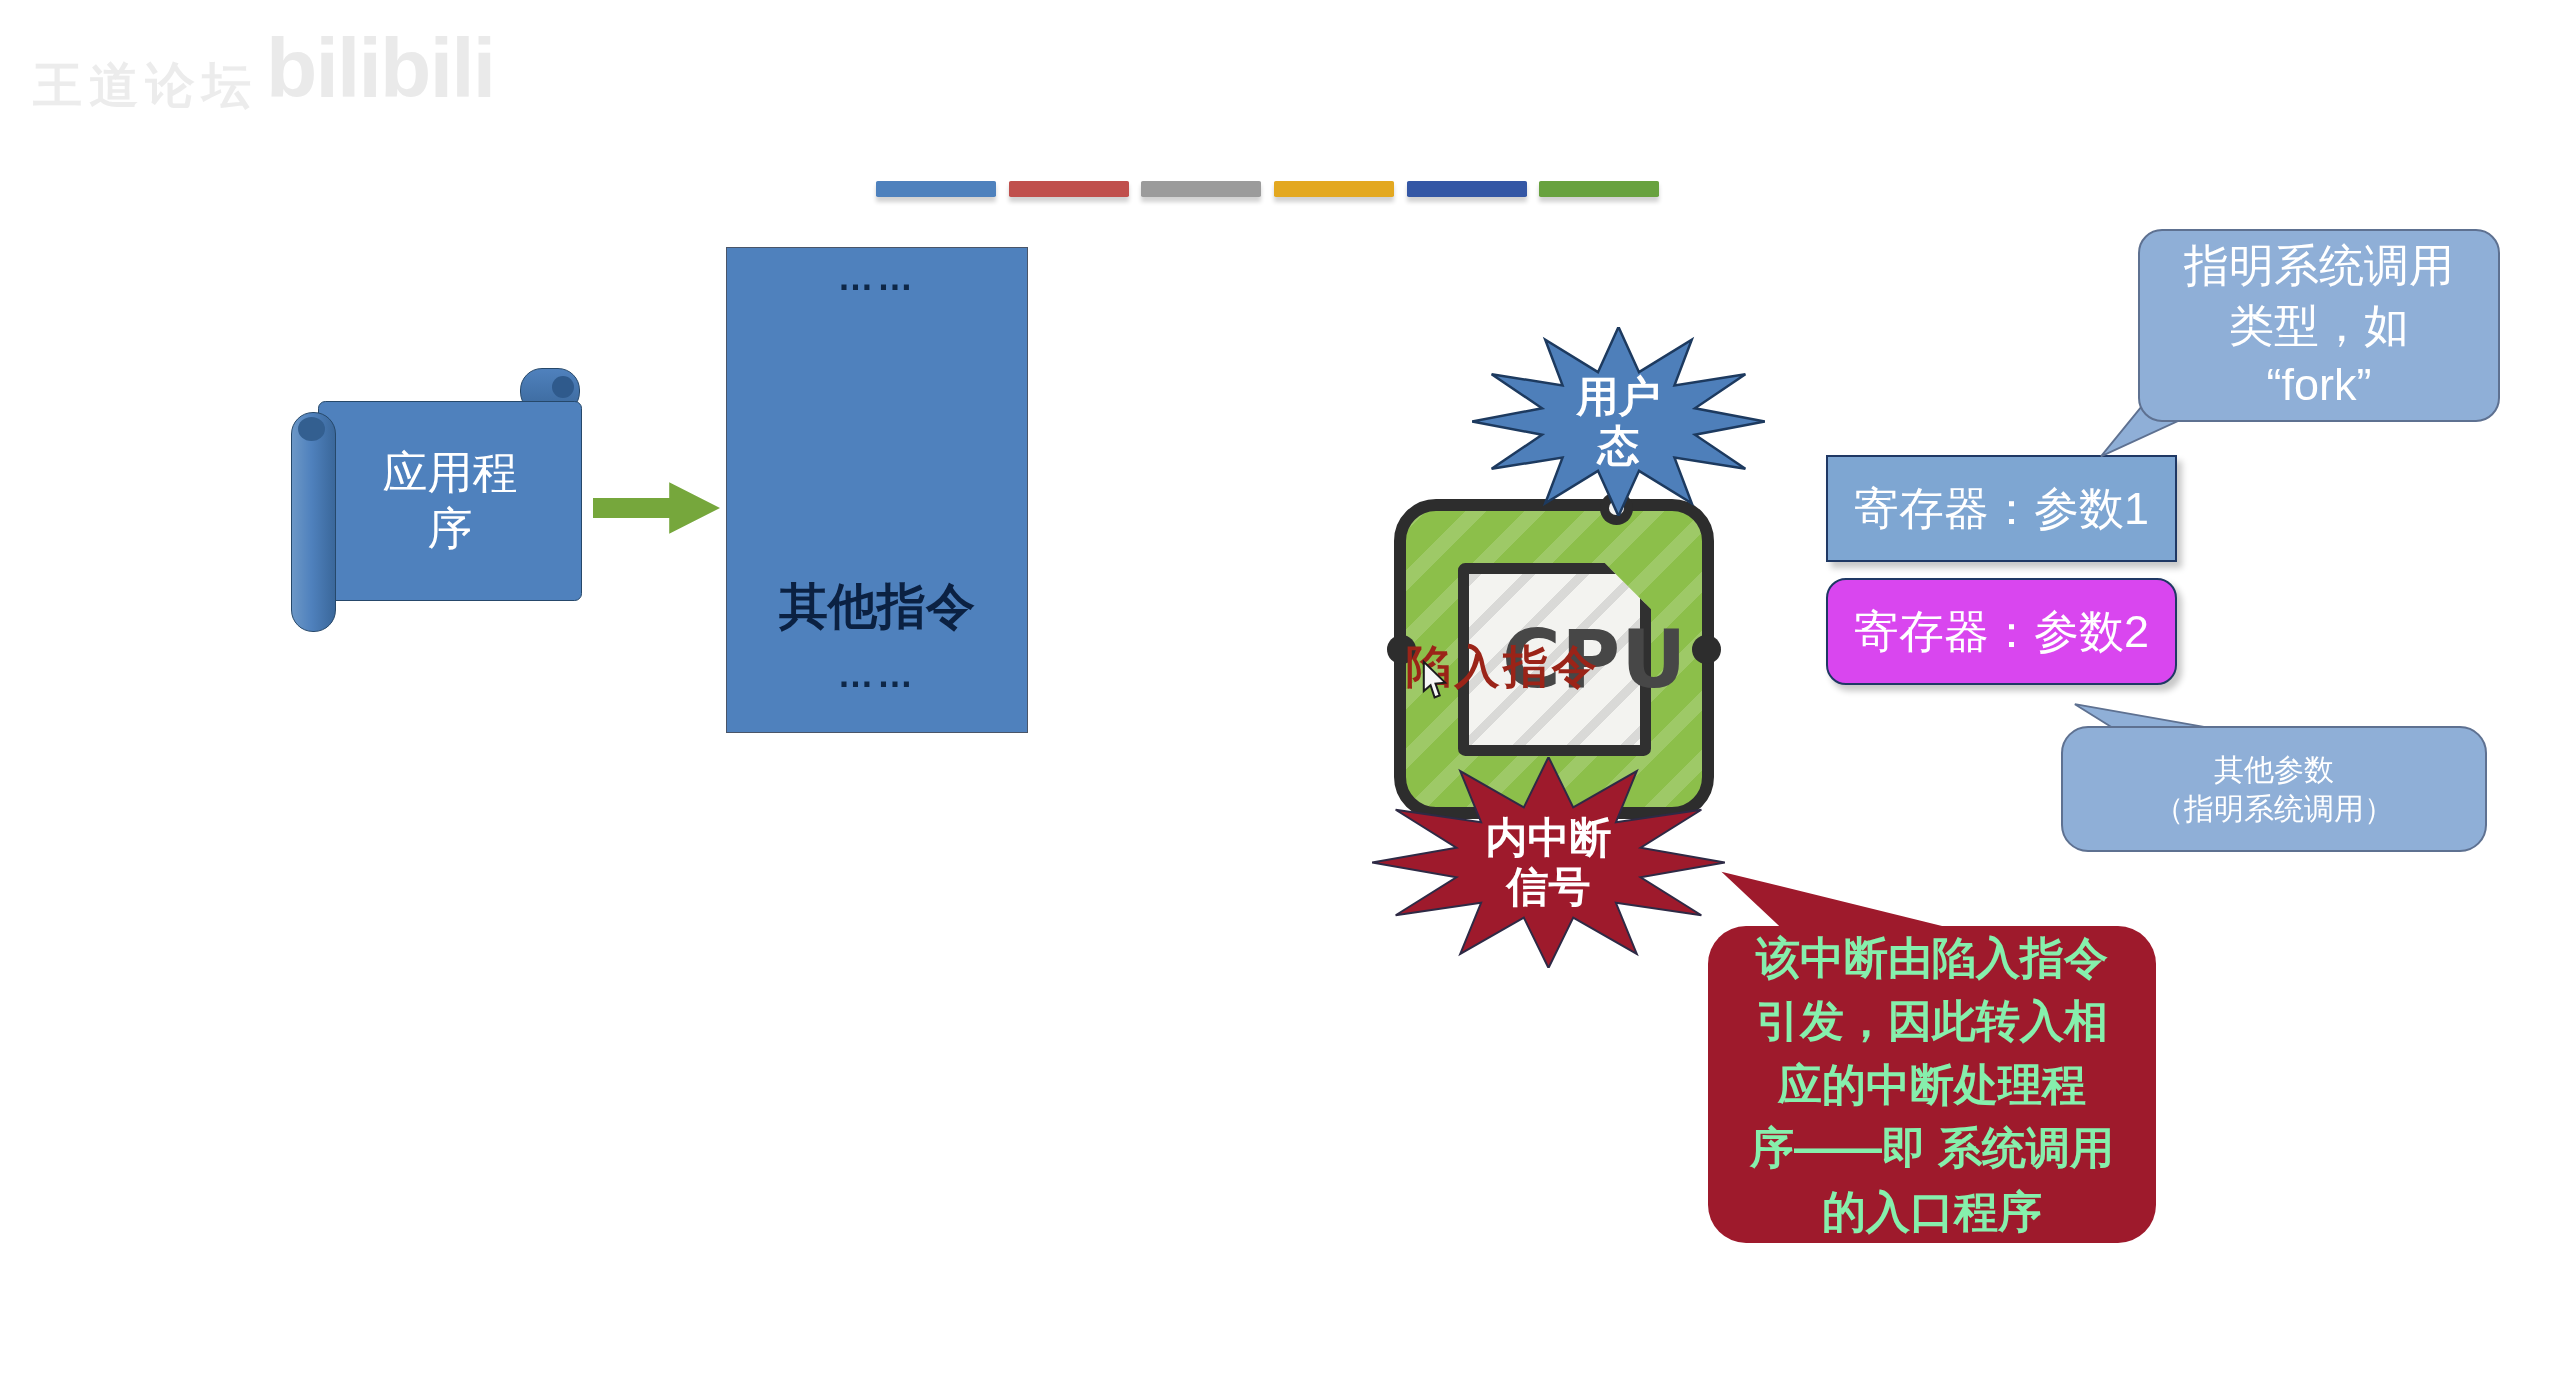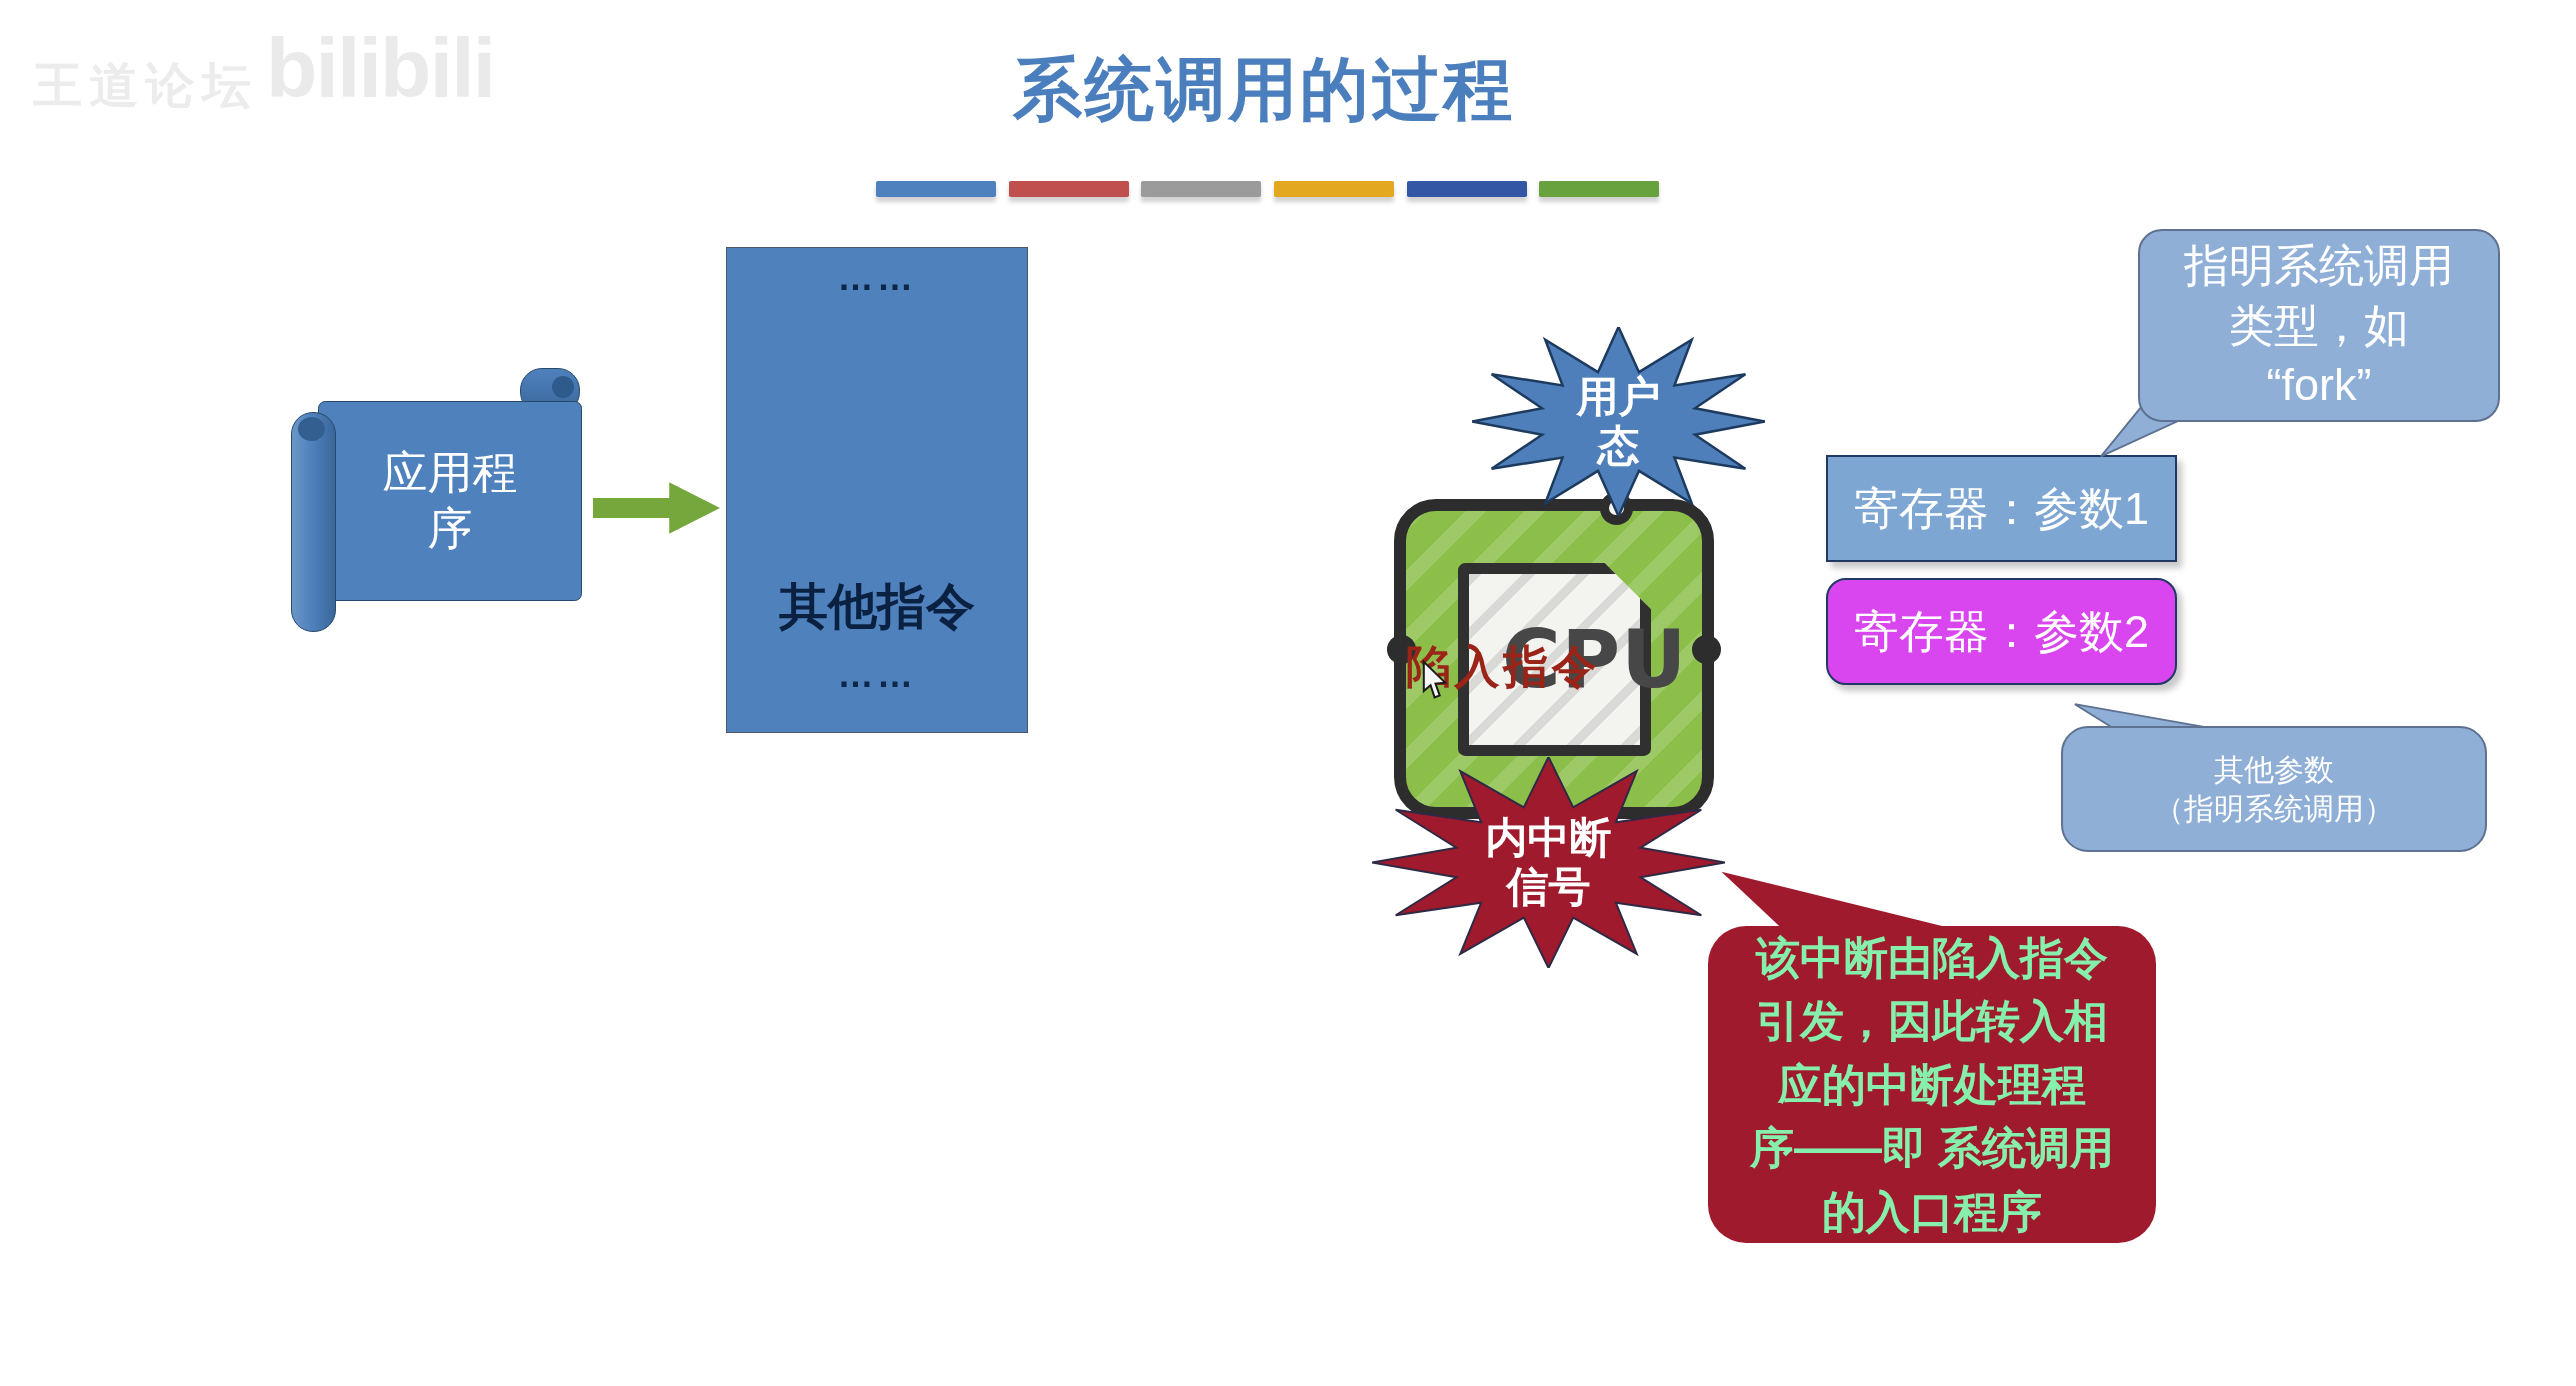--- a/index.html
+++ b/index.html
@@ -90,21 +90,20 @@
     color:#86efac;font-size:44px;line-height:1.44;text-align:center;font-weight:bold;}
 </style>
 </head>
 <body>
 
 <div class="stage">
 
   <div class="abs wm-site">王道论坛</div>
   <div class="abs wm-logo">bilibili</div>
 
-  <div class="abs title" style="color: rgb(74, 126, 188);">系统调用的过程</div>
 
   <div class="abs divider">
     <div class="bar" style="background: rgb(78, 129, 189);"></div>
     <div class="bar" style="background: rgb(192, 80, 77);"></div>
     <div class="bar" style="background: rgb(155, 155, 155);"></div>
     <div class="bar" style="background: rgb(227, 168, 32);"></div>
     <div class="bar" style="background: rgb(52, 87, 165);"></div>
     <div class="bar" style="background: rgb(104, 162, 63);"></div>
   </div>
 

